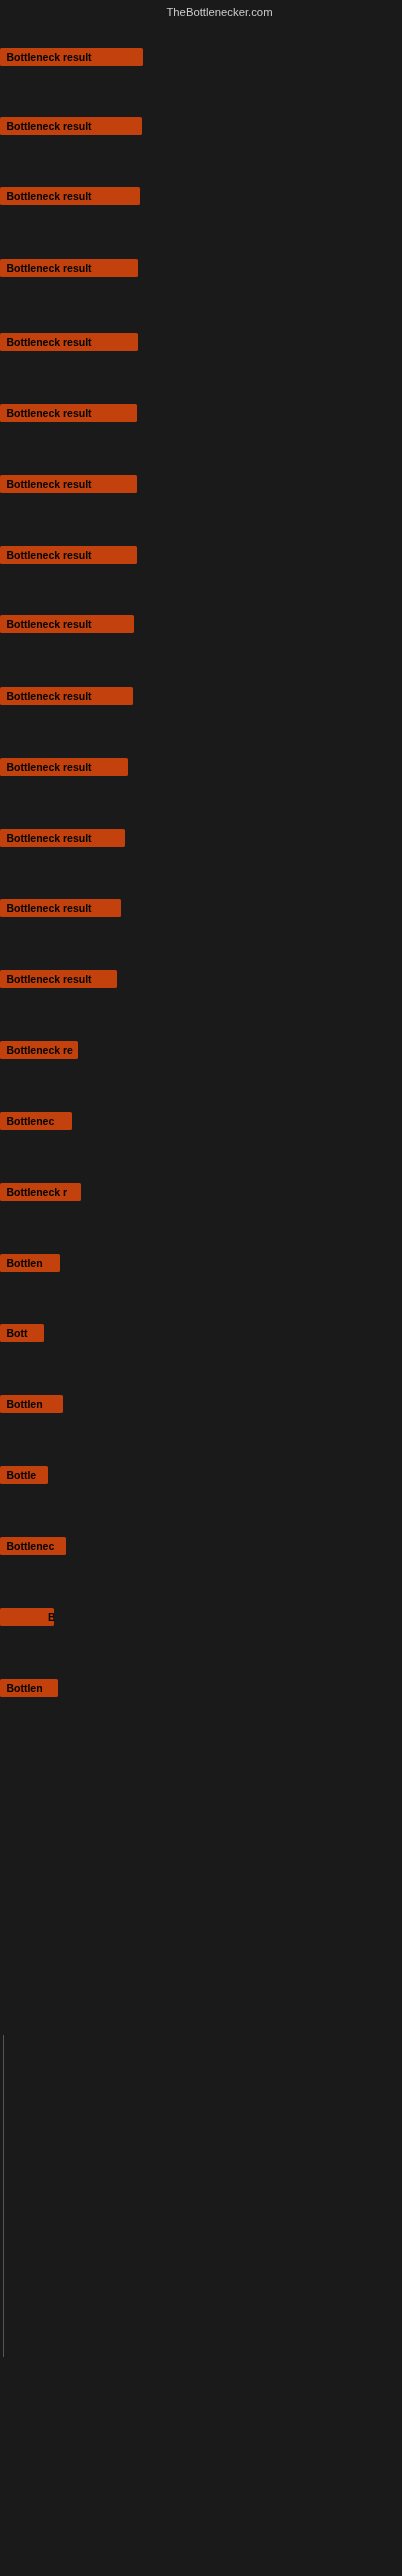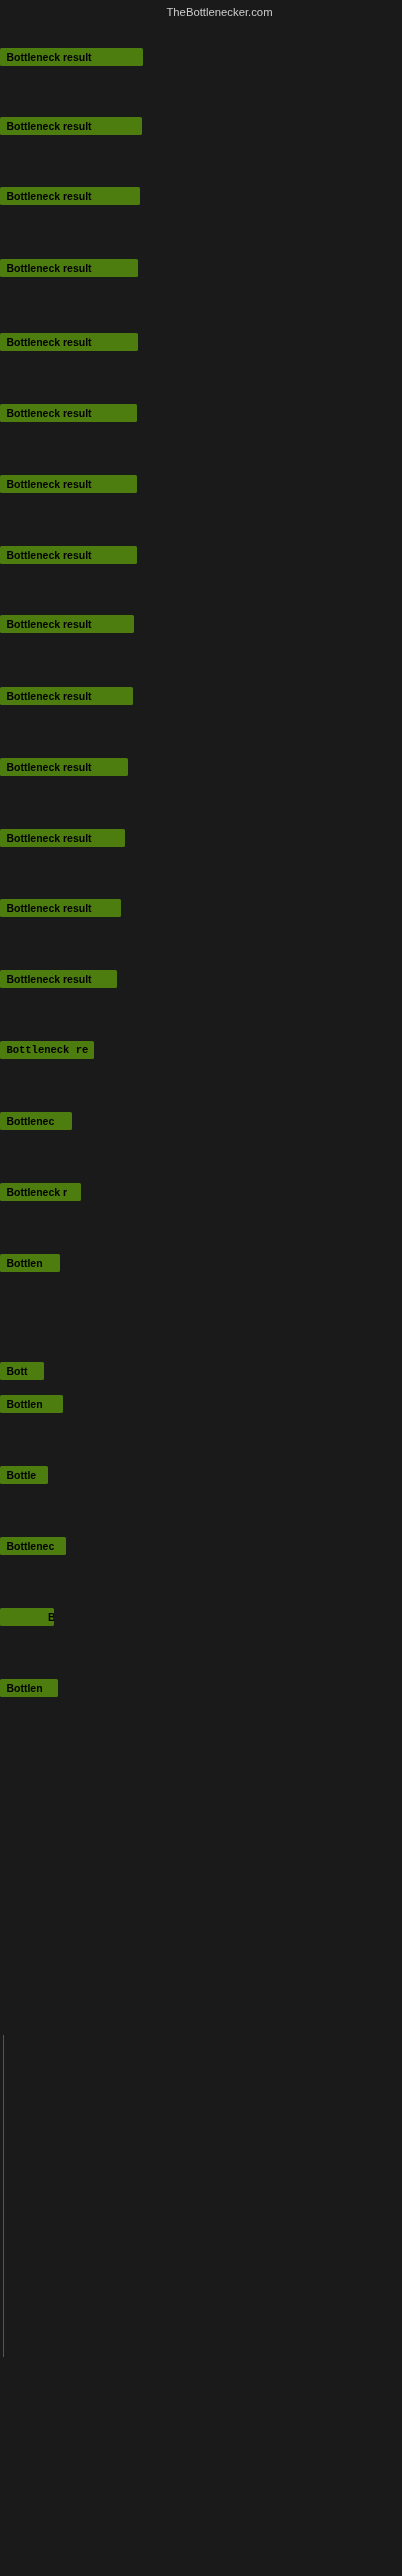--- a/index.html
+++ b/index.html
@@ -21,21 +21,21 @@
       color: #cccccc;
       font-size: 11.3px;
       padding: 6.4px 0 3.2px 0;
       font-weight: normal;
       margin-left: 36px;
     }
 
     .bottleneck-item {
       position: absolute;
       left: 0;
-      background-color: #4d7c0f;
+      background-color: #c2410c;
       color: #000000;
       font-size: 10.5px;
       font-weight: bold;
       padding: 3.2px 6.4px;
       border-radius: 1.6px;
       white-space: nowrap;
       overflow: hidden;
     }
 
     .vertical-line {
@@ -58,25 +58,25 @@
     <div class="bottleneck-item" style="top: 311px; width: 138px; max-width: 138px;">Bottleneck result</div>
     <div class="bottleneck-item" style="top: 382px; width: 137px; max-width: 137px;">Bottleneck result</div>
     <div class="bottleneck-item" style="top: 453px; width: 137px; max-width: 137px;">Bottleneck result</div>
     <div class="bottleneck-item" style="top: 524px; width: 137px; max-width: 137px;">Bottleneck result</div>
     <div class="bottleneck-item" style="top: 593px; width: 134px; max-width: 134px;">Bottleneck result</div>
     <div class="bottleneck-item" style="top: 665px; width: 133px; max-width: 133px;">Bottleneck result</div>
     <div class="bottleneck-item" style="top: 736px; width: 128px; max-width: 128px;">Bottleneck result</div>
     <div class="bottleneck-item" style="top: 807px; width: 125px; max-width: 125px;">Bottleneck result</div>
     <div class="bottleneck-item" style="top: 877px; width: 121px; max-width: 121px;">Bottleneck result</div>
     <div class="bottleneck-item" style="top: 948px; width: 117px; max-width: 117px;">Bottleneck result</div>
-    <div class="bottleneck-item" style="top: 1019px; width: 94px; max-width: 97px; font-family: Liberation Mono, monospace;">Bottleneck re</div>
+    <div class="bottleneck-item" style="top: 1019px; width: 78px; max-width: 97px;">Bottleneck re</div>
     <div class="bottleneck-item" style="top: 1090px; width: 72px; max-width: 72px;">Bottlenec</div>
     <div class="bottleneck-item" style="top: 1161px; width: 96px; max-width: 81px;">Bottleneck r</div>
     <div class="bottleneck-item" style="top: 1232px; width: 60px; max-width: 60px;">Bottlen</div>
-    <div class="bottleneck-item" style="top: 1340px; width: 44px; max-width: 44px;">Bott</div>
+    <div class="bottleneck-item" style="top: 1302px; width: 44px; max-width: 44px;">Bott</div>
     <div class="bottleneck-item" style="top: 1373px; width: 63px; max-width: 63px;">Bottlen</div>
     <div class="bottleneck-item" style="top: 1444px; width: 48px; max-width: 48px;">Bottle</div>
     <div class="bottleneck-item" style="top: 1515px; width: 66px; max-width: 66px;">Bottlenec</div>
     <div class="bottleneck-item" style="top: 1586px; width: 28px; max-width: 28px; padding-left: 48px;">Bo</div>
     <div class="bottleneck-item" style="top: 1657px; width: 58px; max-width: 58px;">Bottlen</div>
     <div class="vertical-line" style="top: 2013px; height: 322px;"></div>
   </div>
 
 
 </body></html>

